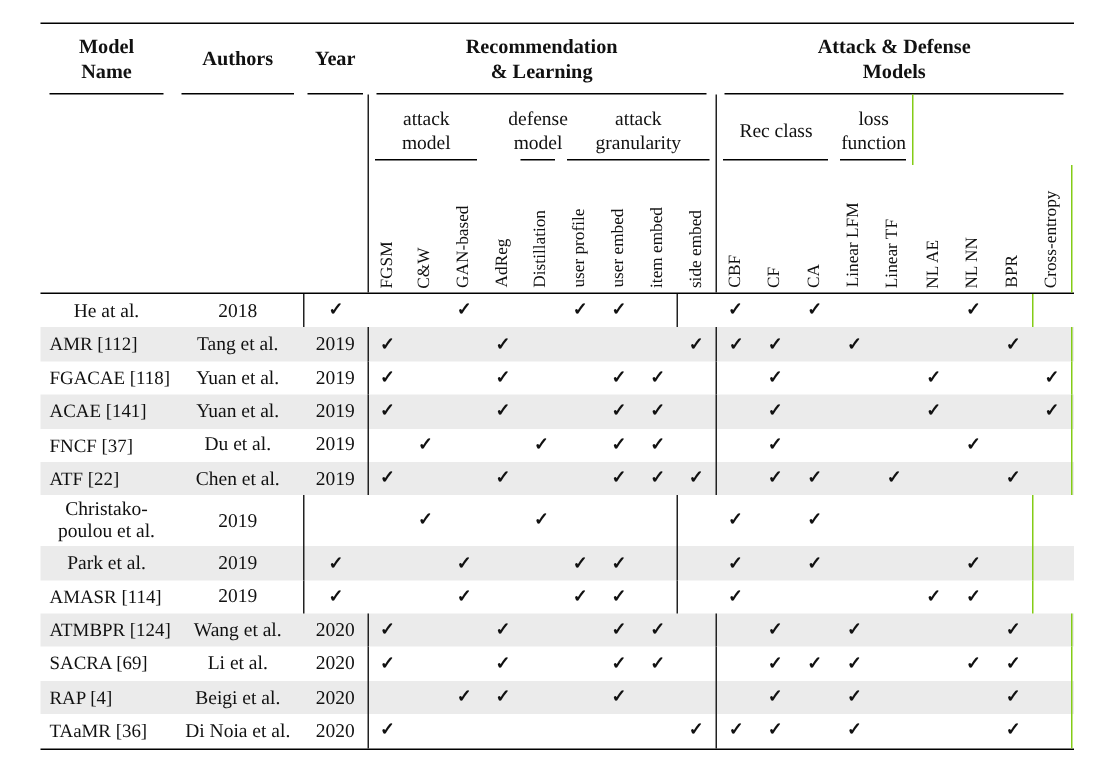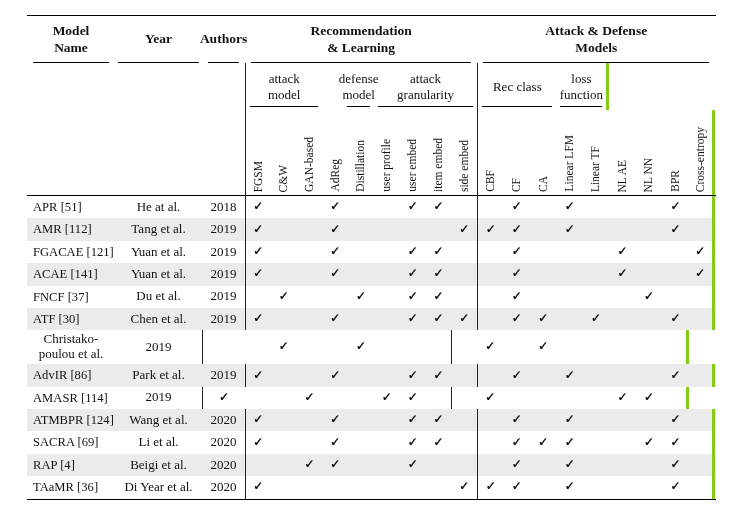--- a/index.html
+++ b/index.html
@@ -29,21 +29,21 @@
   }
   .scell .cmid { bottom:3px; left:4px; right:4px; }
 
   
   .hrowC { border-bottom:1.4px solid #000; }
   .rot-cell { height:85px; display:flex; align-items:flex-end; justify-content:center; overflow:visible; }
   .rot { writing-mode:vertical-rl; transform:rotate(180deg); font-size:11.5px; line-height:1; padding-top:3px; white-space:nowrap; }
 
   
   .vl { border-left:1px solid #222; }
-  .vr { border-right:3px solid #84cc16; }
+  .vr { border-right:1px solid #84cc16; }
 
   
   .tbody { border-bottom:1.6px solid #000; }
   .drow  { min-height:22.4px; }
   .drow:nth-child(even) { background:#ebebeb; }
   .dcell { display:flex; align-items:center; justify-content:center; font-size:13px; line-height:1.15; text-align:center; padding:2px 0; }
   .dcell.model { justify-content:flex-start; text-align:left; padding-left:6px; font-size:12.6px; }
   .dcell.check { font-size:12px; font-weight:bold; }
 </style>
 </head>
@@ -52,26 +52,26 @@
 <div class="page">
   <div class="tbl">
 
     <div class="grid hrowA">
       <div class="hcell">
         <span style="white-space:pre-line;">Model
 Name</span>
         <span class="cmid"></span>
       </div>
       <div class="hcell">
+        <span>Authors</span>
+        <span class="cmid"></span>
+      </div>
+      <div class="hcell">
         <span>Year</span>
         <span class="cmid" style="left:3px; right:3px;"></span>
-      </div>
-      <div class="hcell">
-        <span>Authors</span>
-        <span class="cmid"></span>
       </div>
       <div class="hcell" style="grid-column: span 9;">
         <span style="white-space:pre-line;">Recommendation
 &amp; Learning</span>
         <span class="cmid"></span>
       </div>
       <div class="hcell" style="grid-column: span 9;">
         <span style="white-space:pre-line;">Attack &amp; Defense
 Models</span>
         <span class="cmid"></span>
@@ -159,21 +159,20 @@
         <div class="rot-cell">
           <span class="rot">BPR</span>
         </div>
         <div class="rot-cell vr">
           <span class="rot">Cross-entropy</span>
         </div>
       </div>
 
     <div class="tbody">
         <div class="grid drow">
-          <div class="dcell model">APR [51]</div>
           <div class="dcell ">He at al.</div>
           <div class="dcell ">2018</div>
           <div class="dcell check vl">✓</div>
           <div class="dcell check"></div>
           <div class="dcell check"></div>
           <div class="dcell check">✓</div>
           <div class="dcell check"></div>
           <div class="dcell check"></div>
           <div class="dcell check">✓</div>
           <div class="dcell check">✓</div>
@@ -205,21 +204,21 @@
           <div class="dcell check">✓</div>
           <div class="dcell check"></div>
           <div class="dcell check">✓</div>
           <div class="dcell check"></div>
           <div class="dcell check"></div>
           <div class="dcell check"></div>
           <div class="dcell check">✓</div>
           <div class="dcell check vr"></div>
         </div>
         <div class="grid drow">
-          <div class="dcell model">FGACAE [121]</div>
+          <div class="dcell model">FGACAE [118]</div>
           <div class="dcell ">Yuan et al.</div>
           <div class="dcell ">2019</div>
           <div class="dcell check vl">✓</div>
           <div class="dcell check"></div>
           <div class="dcell check"></div>
           <div class="dcell check">✓</div>
           <div class="dcell check"></div>
           <div class="dcell check"></div>
           <div class="dcell check">✓</div>
           <div class="dcell check">✓</div>
@@ -274,21 +273,21 @@
           <div class="dcell check">✓</div>
           <div class="dcell check"></div>
           <div class="dcell check"></div>
           <div class="dcell check"></div>
           <div class="dcell check"></div>
           <div class="dcell check">✓</div>
           <div class="dcell check"></div>
           <div class="dcell check vr"></div>
         </div>
         <div class="grid drow">
-          <div class="dcell model">ATF [30]</div>
+          <div class="dcell model">ATF [22]</div>
           <div class="dcell ">Chen et al.</div>
           <div class="dcell ">2019</div>
           <div class="dcell check vl">✓</div>
           <div class="dcell check"></div>
           <div class="dcell check"></div>
           <div class="dcell check">✓</div>
           <div class="dcell check"></div>
           <div class="dcell check"></div>
           <div class="dcell check">✓</div>
           <div class="dcell check">✓</div>
@@ -319,21 +318,20 @@
           <div class="dcell check">✓</div>
           <div class="dcell check"></div>
           <div class="dcell check">✓</div>
           <div class="dcell check"></div>
           <div class="dcell check"></div>
           <div class="dcell check"></div>
           <div class="dcell check"></div>
           <div class="dcell check vr"></div>
         </div>
         <div class="grid drow">
-          <div class="dcell model">AdvIR [86]</div>
           <div class="dcell ">Park et al.</div>
           <div class="dcell ">2019</div>
           <div class="dcell check vl">✓</div>
           <div class="dcell check"></div>
           <div class="dcell check"></div>
           <div class="dcell check">✓</div>
           <div class="dcell check"></div>
           <div class="dcell check"></div>
           <div class="dcell check">✓</div>
           <div class="dcell check">✓</div>
@@ -434,21 +432,21 @@
           <div class="dcell check"></div>
           <div class="dcell check">✓</div>
           <div class="dcell check"></div>
           <div class="dcell check"></div>
           <div class="dcell check"></div>
           <div class="dcell check">✓</div>
           <div class="dcell check vr"></div>
         </div>
         <div class="grid drow">
           <div class="dcell model">TAaMR [36]</div>
-          <div class="dcell ">Di Year et al.</div>
+          <div class="dcell ">Di Noia et al.</div>
           <div class="dcell ">2020</div>
           <div class="dcell check vl">✓</div>
           <div class="dcell check"></div>
           <div class="dcell check"></div>
           <div class="dcell check"></div>
           <div class="dcell check"></div>
           <div class="dcell check"></div>
           <div class="dcell check"></div>
           <div class="dcell check"></div>
           <div class="dcell check">✓</div>

